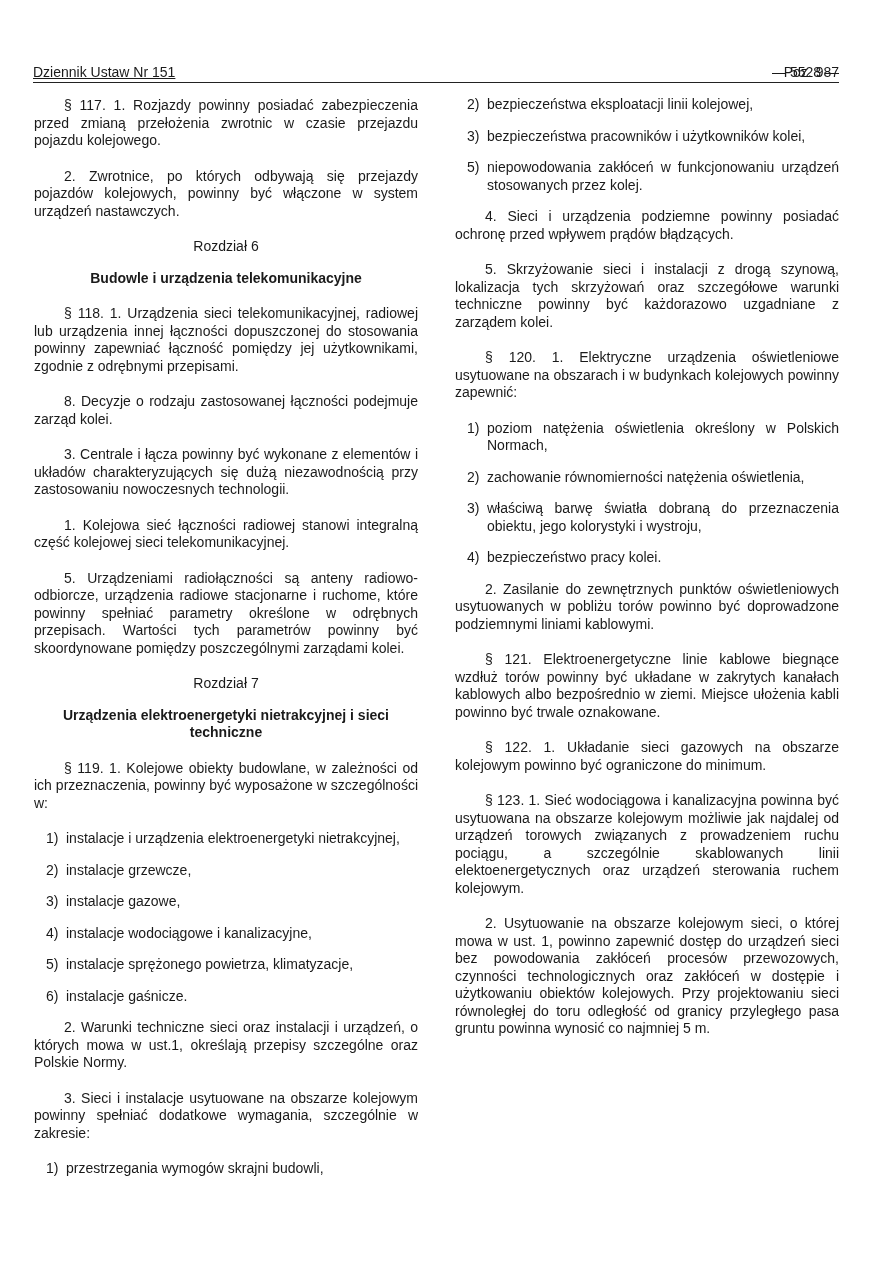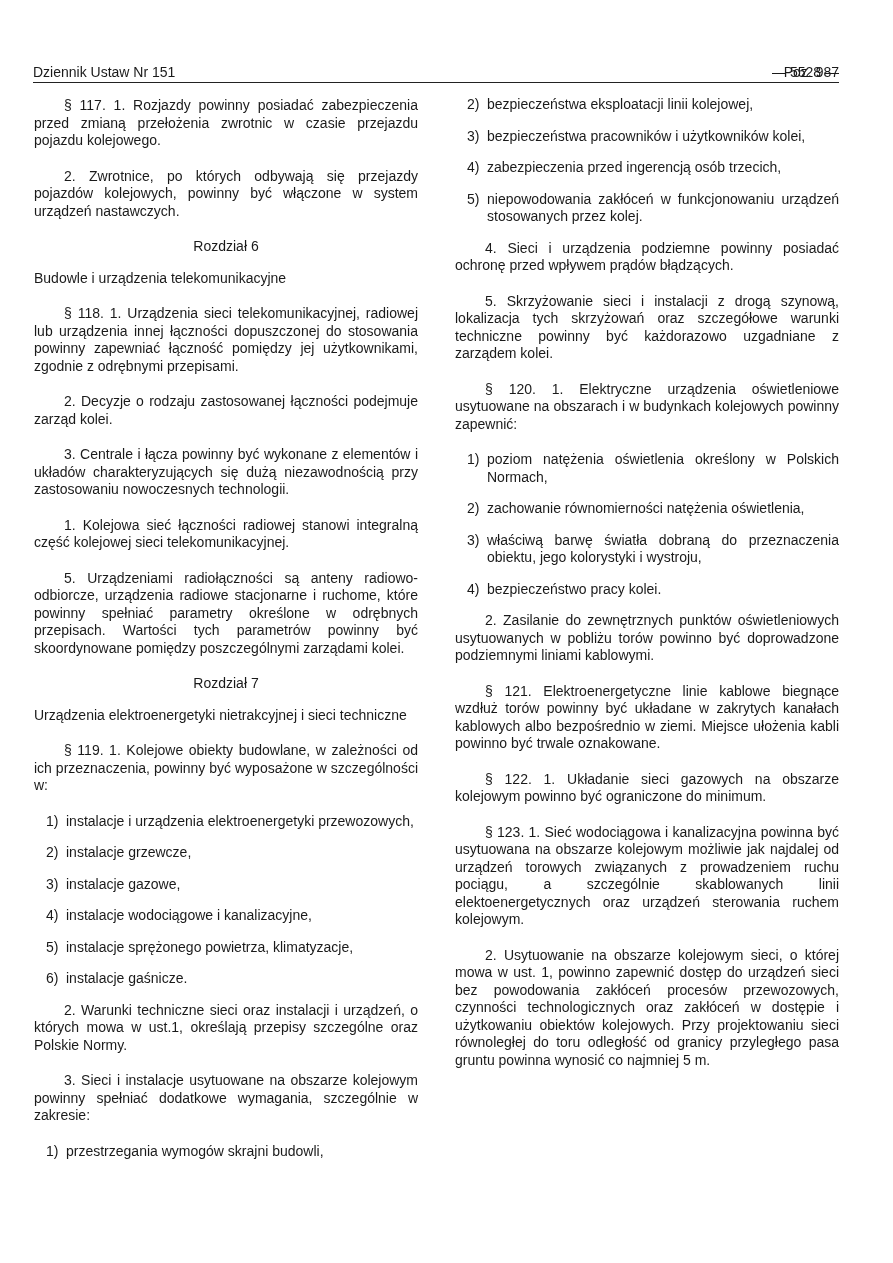--- a/index.html
+++ b/index.html
@@ -1,68 +1,67 @@
 <!DOCTYPE html>
 <html><head>
 <meta charset="utf-8">
 <style>
   html, body { margin:0; padding:0; background:#ffffff; }
   body { width:893px; height:1263px; position:relative; overflow:hidden;
          font-family:"Liberation Sans", sans-serif; color:#1a1a1a; }
   .header { position:absolute; left:33px; top:62px; width:806px; height:20px;
             border-bottom:1.5px solid #222; font-size:14px; }
-  .header .l { position:absolute; left:0; top:2px; }
+  .header .l { position:absolute; left:0; top:2px;text-decoration:underline; }
   .header .c { position:absolute; left:0; right:0; top:2px; text-align:right; }
   .header .r { position:absolute; right:0; top:2px; }
   .col { position:absolute; top:96px; width:384px; font-size:14px; line-height:17.5px; }
   .col.left { left:34px; }
   .col.right { left:455px; }
   .p { margin:1px 0 18px 0; text-align:justify; text-indent:30px; hyphens:manual; }
   .li { margin:0 0 14px 0; padding-left:26px; text-indent:-20px; margin-left:6px; text-align:justify; }
   .li .num { display:inline-block; width:20px; text-indent:0; }
   .chapter { text-align:center; margin:0 0 14px 0; }
-  .title { font-weight:normal; margin:8px 0 18px 0; }
+  .title { text-align:center; font-weight:bold; margin:8px 0 18px 0; }
 </style>
 </head>
 <body>
 
 <div class="header">
   <span class="l">Dziennik Ustaw Nr 151</span>
   <span class="c">— 5528 —</span>
   <span class="r">Poz. 987</span>
 </div>
 
 <div class="col left">
   <p class="p">§ 117. 1. Rozjazdy powinny posiadać zabezpieczenia przed zmianą przełożenia zwrotnic w czasie przejazdu pojazdu kolejowego.</p>
   <p class="p">2. Zwrotnice, po których odbywają się przejazdy pojazdów kolejowych, powinny być włączone w system urządzeń nastawczych.</p>
   <p class="chapter">Rozdział 6</p>
   <p class="title">Budowle i urządzenia telekomunikacyjne</p>
   <p class="p">§ 118. 1. Urządzenia sieci telekomunikacyjnej, radiowej lub urządzenia innej łączności dopuszczonej do stosowania powinny zapewniać łączność pomiędzy jej użytkownikami, zgodnie z odrębnymi przepisami.</p>
-  <p class="p">2. Decyzje o rodzaju zastosowanej łączności podejmuje zarząd kolei.</p>
+  <p class="p">8. Decyzje o rodzaju zastosowanej łączności podejmuje zarząd kolei.</p>
   <p class="p">3. Centrale i łącza powinny być wykonane z elementów i układów charakteryzujących się dużą niezawodnością przy zastosowaniu nowoczesnych technologii.</p>
   <p class="p">1. Kolejowa sieć łączności radiowej stanowi integralną część kolejowej sieci telekomunikacyjnej.</p>
   <p class="p">5. Urządzeniami radiołączności są anteny radiowo-odbiorcze, urządzenia radiowe stacjonarne i ruchome, które powinny spełniać parametry określone w odrębnych przepisach. Wartości tych parametrów powinny być skoordynowane pomiędzy poszczególnymi zarządami kolei.</p>
   <p class="chapter">Rozdział 7</p>
   <p class="title">Urządzenia elektroenergetyki nietrakcyjnej i sieci techniczne</p>
   <p class="p">§ 119. 1. Kolejowe obiekty budowlane, w zależności od ich przeznaczenia, powinny być wyposażone w szczególności w:</p>
-  <div class="li"><span class="num">1)</span><span>instalacje i urządzenia elektroenergetyki przewozowych,</span></div>
+  <div class="li"><span class="num">1)</span><span>instalacje i urządzenia elektroenergetyki nietrakcyjnej,</span></div>
   <div class="li"><span class="num">2)</span><span>instalacje grzewcze,</span></div>
   <div class="li"><span class="num">3)</span><span>instalacje gazowe,</span></div>
   <div class="li"><span class="num">4)</span><span>instalacje wodociągowe i kanalizacyjne,</span></div>
   <div class="li"><span class="num">5)</span><span>instalacje sprężonego powietrza, klimatyzacje,</span></div>
   <div class="li"><span class="num">6)</span><span>instalacje gaśnicze.</span></div>
   <p class="p">2. Warunki techniczne sieci oraz instalacji i urządzeń, o których mowa w ust.1, określają przepisy szczególne oraz Polskie Normy.</p>
   <p class="p">3. Sieci i instalacje usytuowane na obszarze kolejowym powinny spełniać dodatkowe wymagania, szczególnie w zakresie:</p>
   <div class="li"><span class="num">1)</span><span>przestrzegania wymogów skrajni budowli,</span></div>
 </div>
 
 <div class="col right">
   <div class="li"><span class="num">2)</span><span>bezpieczeństwa eksploatacji linii kolejowej,</span></div>
   <div class="li"><span class="num">3)</span><span>bezpieczeństwa pracowników i użytkowników kolei,</span></div>
-  <div class="li"><span class="num">4)</span><span>zabezpieczenia przed ingerencją osób trzecich,</span></div>
   <div class="li"><span class="num">5)</span><span>niepowodowania zakłóceń w funkcjonowaniu urządzeń stosowanych przez kolej.</span></div>
   <p class="p">4. Sieci i urządzenia podziemne powinny posiadać ochronę przed wpływem prądów błądzących.</p>
   <p class="p">5. Skrzyżowanie sieci i instalacji z drogą szynową, lokalizacja tych skrzyżowań oraz szczegółowe warunki techniczne powinny być każdorazowo uzgadniane z zarządem kolei.</p>
   <p class="p">§ 120. 1. Elektryczne urządzenia oświetleniowe usytuowane na obszarach i w budynkach kolejowych powinny zapewnić:</p>
   <div class="li"><span class="num">1)</span><span>poziom natężenia oświetlenia określony w Polskich Normach,</span></div>
   <div class="li"><span class="num">2)</span><span>zachowanie równomierności natężenia oświetlenia,</span></div>
   <div class="li"><span class="num">3)</span><span>właściwą barwę światła dobraną do przeznaczenia obiektu, jego kolorystyki i wystroju,</span></div>
   <div class="li"><span class="num">4)</span><span>bezpieczeństwo pracy kolei.</span></div>
   <p class="p">2. Zasilanie do zewnętrznych punktów oświetleniowych usytuowanych w pobliżu torów powinno być doprowadzone podziemnymi liniami kablowymi.</p>
   <p class="p">§ 121. Elektroenergetyczne linie kablowe biegnące wzdłuż torów powinny być układane w zakrytych kanałach kablowych albo bezpośrednio w ziemi. Miejsce ułożenia kabli powinno być trwale oznakowane.</p>

